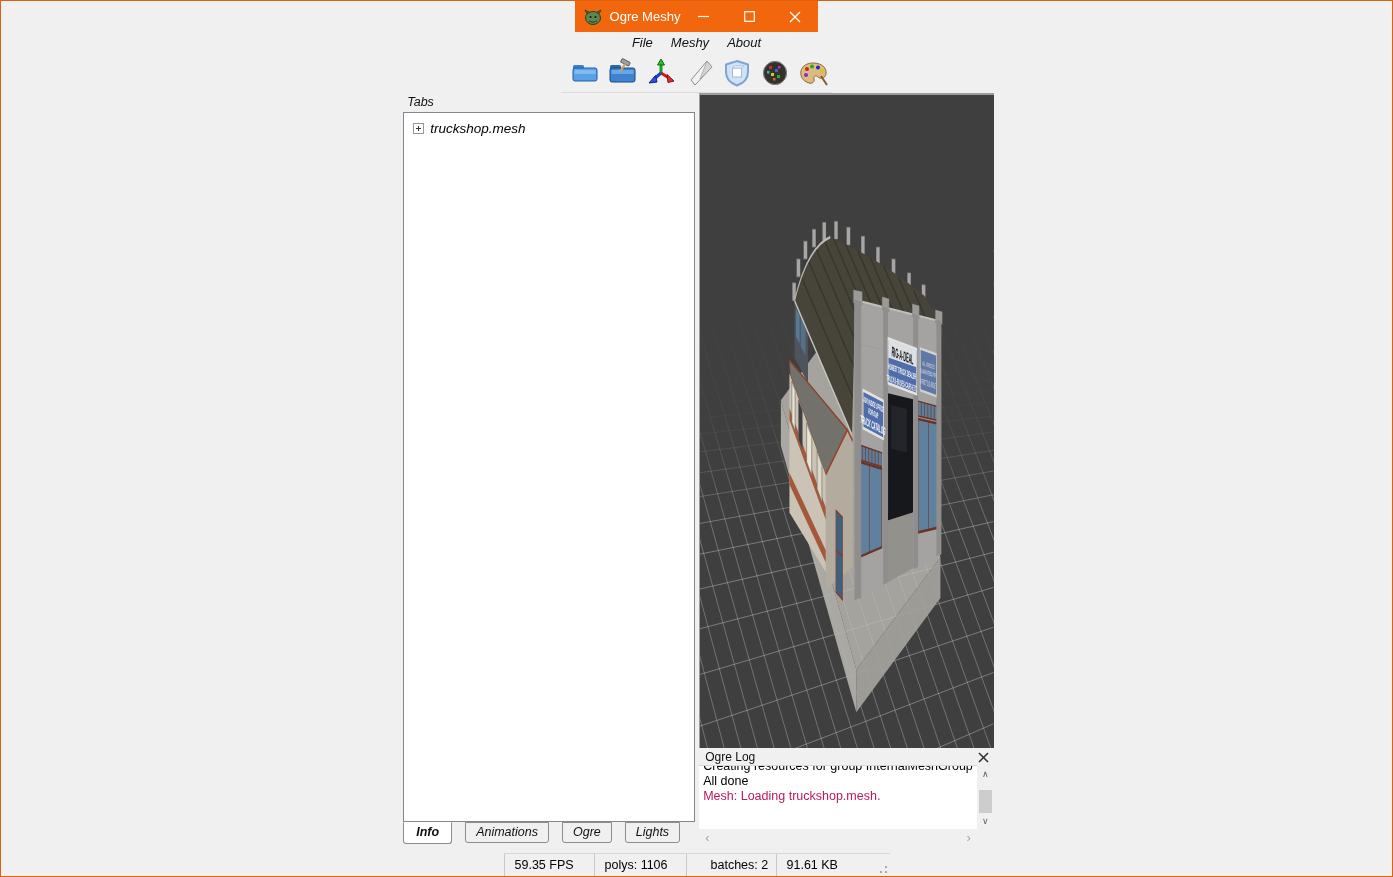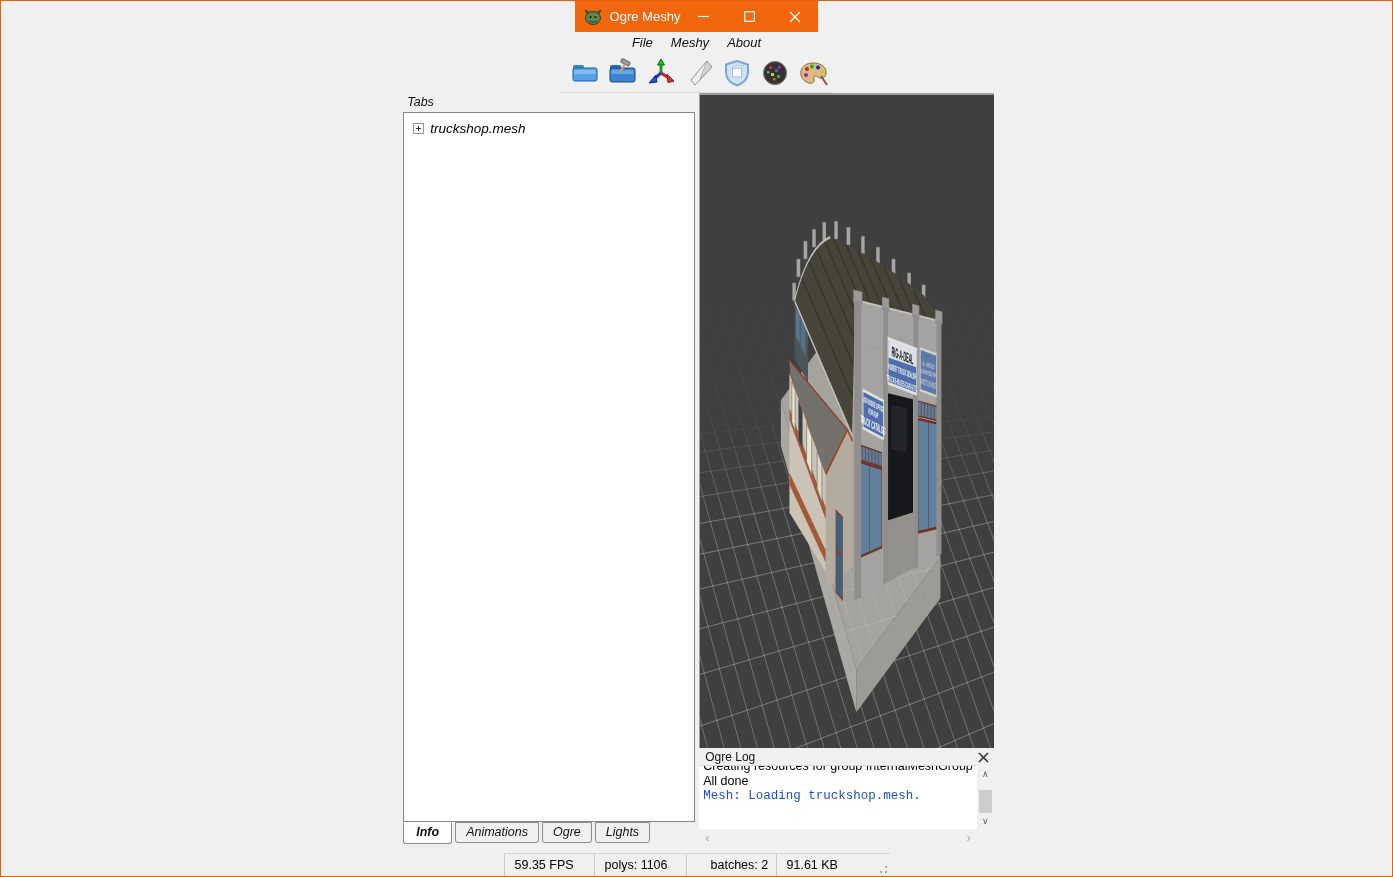--- a/index.html
+++ b/index.html
@@ -26,37 +26,37 @@
   
   .main { flex:1 1 auto; display:flex; min-height:0; }
   .left-panel { width:296px; flex:0 0 auto; display:flex; flex-direction:column; background:#f0f0f0;font-style:italic; }
   .panel-header { height:19px; font-size:12.5px; color:#111; padding:2px 8px; }
   .tree { flex:1 1 auto; background:#fff; border:1px solid #828790; margin-left:4px; overflow:hidden; }
   .tree-item { display:flex; align-items:center; padding:8px 4px 4px 9px; font-size:13.5px; color:#000; }
   .expander { width:11px; height:11px; border:1px solid #969696; background:#fff; position:relative; margin-right:6px; flex:0 0 auto; }
   .expander::before { content:""; position:absolute; left:2px; right:2px; top:4px; height:1px; background:#333; }
   .expander::after { content:""; position:absolute; top:2px; bottom:2px; left:4px; width:1px; background:#333; }
   .side-tabs { height:23px; display:flex; align-items:flex-start; padding:1px 0 0 4px; background:#f0f0f0; }
-  .side-tab { border:1px solid #8c8c8c; border-radius:0 0 3px 3px; background:#f0f0f0; font-size:12.5px; color:#111; padding:2px 10px 3px; margin-right:3px; margin-top:-1px; }
+  .side-tab { border:1px solid #8c8c8c; border-radius:0 0 3px 3px; background:#f0f0f0; font-size:12.5px; color:#111; padding:2px 10px 3px; margin-right:13px; margin-top:-1px; }
   .side-tab.active { background:#fff; font-weight:bold; border-top-color:#fff; padding:2px 12px 4px; }
 
   .right-area { flex:1 1 auto; display:flex; flex-direction:column; min-width:0; margin-left:4px; }
 
   
   .viewport { height:655px; flex:0 0 auto; position:relative; background:#3F3F3F; border-top:2px solid #9d9d9d; border-left:1px solid #9d9d9d; overflow:hidden; }
   .viewport svg { position:absolute; left:0; top:0; width:100%; height:100%; }
 
   
   .log-panel { flex:1 1 auto; display:flex; flex-direction:column; background:#f0f0f0; position:relative; min-height:0; }
   .log-header { height:17px; display:flex; align-items:center; justify-content:space-between; font-size:12px; color:#111; padding:1px 5px 0 6px; }
   .log-close svg { display:block; }
   .log-body { flex:1 1 auto; background:#fff; margin-right:17px; border-top:1px solid #d9d9d9; overflow:hidden; font-size:12.5px; line-height:15px; color:#000; padding:0 4px; }
   .log-line { white-space:nowrap; }
   .log-line.clipped { margin-top:-7px; }
-  .log-line.green { color:#1d4ed8;font-family:Liberation Mono, monospace; }
+  .log-line.green { color:#be185d; }
   .vscroll { position:absolute; right:0; top:18px; bottom:16px; width:17px; background:#f0f0f0; display:flex; flex-direction:column; align-items:center; font-size:9px; color:#606060; }
   .vscroll .arr { height:16px; display:flex; align-items:center; justify-content:center; width:100%; }
   .vscroll .thumb { width:13px; height:24px; background:#cdcdcd; margin:8px 0 0; }
   .vscroll .spacer { flex:1; }
   .hscroll { height:16px; flex:0 0 auto; background:#f0f0f0; display:flex; align-items:center; justify-content:space-between; padding:0 6px; margin-right:17px; color:#a8a8a8; font-size:13px; }
 
   
   .statusbar { height:23px; flex:0 0 auto; background:#f0f0f0; border-top:1px solid #d6d6d6; display:flex; align-items:center; font-size:12.5px; color:#000;margin-top:8px; }
   .status-field { border-left:1px solid #c9c9c9; height:100%; display:flex; align-items:center; padding-left:10px; }
   .status-spacer { flex:1 1 auto; height:100%; }

